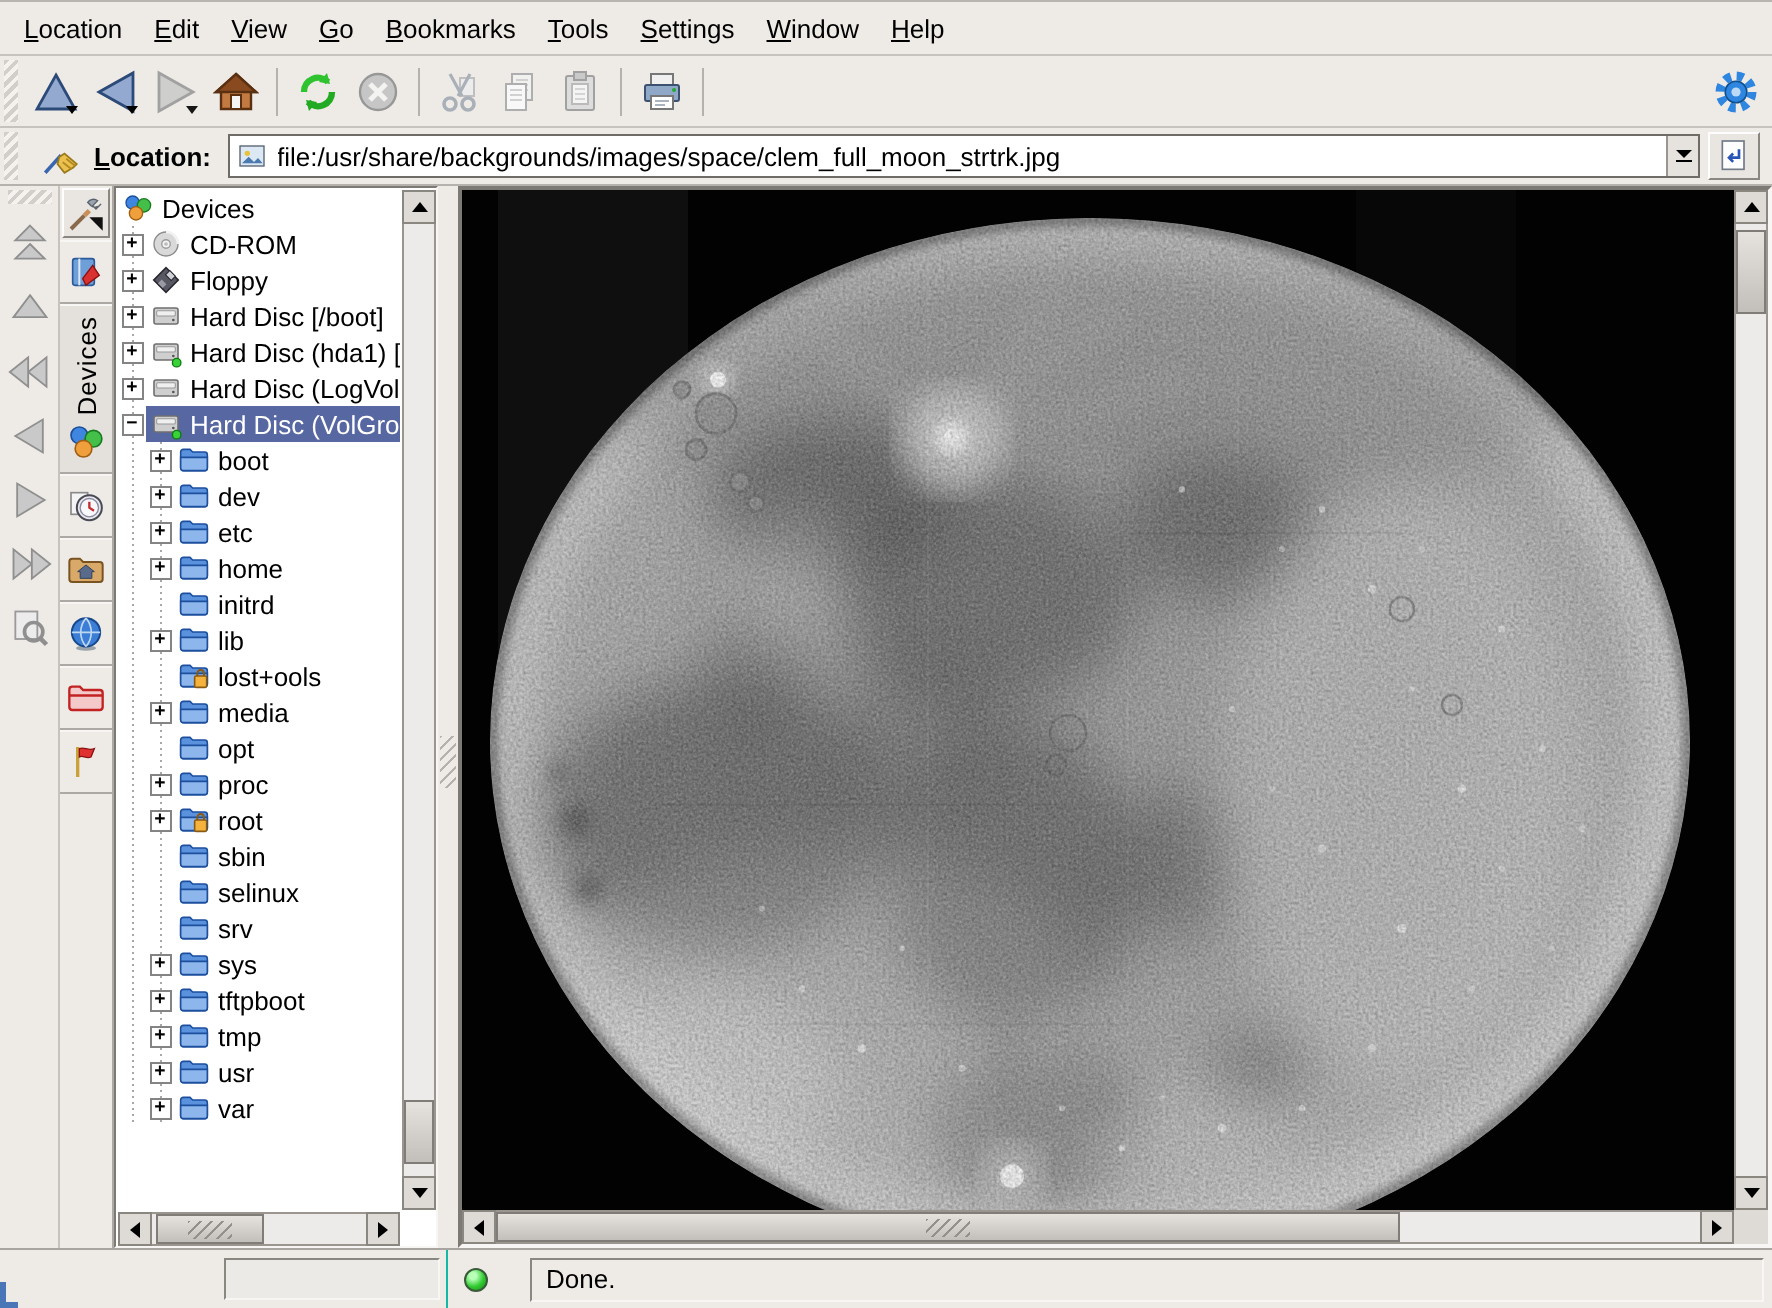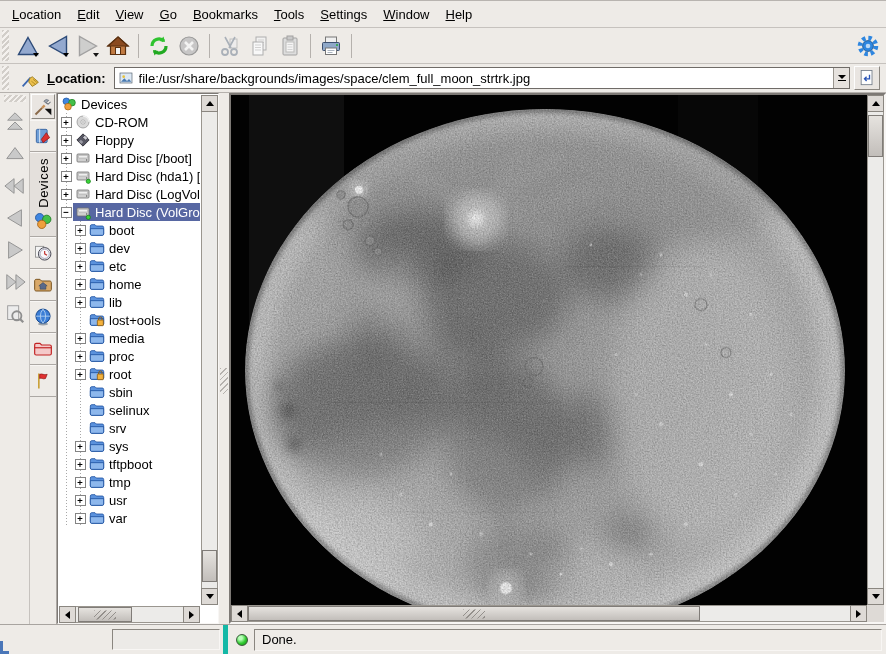--- a/index.html
+++ b/index.html
@@ -99,21 +99,21 @@
   .viewport{position:absolute;left:0;top:0;right:17px;bottom:17px;overflow:hidden;background:#000;}
   .viewport svg{width:100%;height:100%;display:block;}
   .mvscroll{position:absolute;right:0;top:0;bottom:17px;}
   .mhscroll{position:absolute;left:0;bottom:0;right:17px;}
   .scorner{position:absolute;right:0;bottom:0;width:17px;height:17px;background:#dedad6;}
   
   .statusbar{height:30px;flex:0 0 auto;border-top:1px solid #a8a4a0;display:flex;align-items:stretch;background:#eeebe7;}
   .sb-left{width:223px;flex:0 0 auto;position:relative;}
   .sb-progress{position:absolute;left:112px;right:3px;top:4px;bottom:4px;background:#eceae7;
     border:1px solid;border-color:#8a8680 #f8f6f4 #f8f6f4 #8a8680;}
-  .sb-main{flex:1;display:flex;align-items:center;gap:6px;padding:3px 4px 3px 8px;border-left:5px solid #14b8a6;text-align:right;}
+  .sb-main{flex:1;display:flex;align-items:center;gap:21px;padding:3px 4px 3px 8px;border-left:1px solid #14b8a6;text-align:right;}
   .led{width:12px;height:12px;border-radius:50%;flex:0 0 auto;border:1px solid #3a5a3a;
     background:radial-gradient(circle at 35% 30%,#b8ffb8 0 18%,#33cc33 55%,#0e8a0e 100%);}
   .sb-panel{flex:1;height:22px;display:flex;align-items:center;padding-left:7px;
     border:1px solid;border-color:#8a8680 #f8f6f4 #f8f6f4 #8a8680;background:#eeebe7;}
   .corner-grip{position:absolute;left:0;bottom:0;width:9px;height:13px;
     border-left:3px solid #4a76b8;border-bottom:3px solid #4a76b8;}
   .icn svg{display:block;}
 </style>
 </head>
 <body>
@@ -577,20 +577,33 @@
                 <svg viewBox="0 0 24 24">
                   <path d="M2 6c0-1.1.9-2 2-2h5l2 2h9c1.1 0 2 .9 2 2v10c0 1.1-.9 2-2 2H4c-1.1 0-2-.9-2-2Z" fill="#5b92dd" stroke="#1c4f9e" stroke-width="1.2"></path>
                   <path d="M2 10h20v8c0 1.1-.9 2-2 2H4c-1.1 0-2-.9-2-2Z" fill="#8db7ec" stroke="#1c4f9e" stroke-width="1.2"></path>
                 </svg>
               </span>
               <span class="tlabel">home</span>
             </span>
           </div>
           <div class="trow">
             <span class="guide"></span>
+            <span class="expc"></span>
+            <span class="titem">
+              <span class="icn">
+                <svg viewBox="0 0 24 24">
+                  <path d="M2 6c0-1.1.9-2 2-2h5l2 2h9c1.1 0 2 .9 2 2v10c0 1.1-.9 2-2 2H4c-1.1 0-2-.9-2-2Z" fill="#5b92dd" stroke="#1c4f9e" stroke-width="1.2"></path>
+                  <path d="M2 10h20v8c0 1.1-.9 2-2 2H4c-1.1 0-2-.9-2-2Z" fill="#8db7ec" stroke="#1c4f9e" stroke-width="1.2"></path>
+                </svg>
+              </span>
+              <span class="tlabel">initrd</span>
+            </span>
+          </div>
+          <div class="trow">
+            <span class="guide"></span>
             <span class="expc">
               <span class="exp">+</span>
             </span>
             <span class="titem">
               <span class="icn">
                 <svg viewBox="0 0 24 24">
                   <path d="M2 6c0-1.1.9-2 2-2h5l2 2h9c1.1 0 2 .9 2 2v10c0 1.1-.9 2-2 2H4c-1.1 0-2-.9-2-2Z" fill="#5b92dd" stroke="#1c4f9e" stroke-width="1.2"></path>
                   <path d="M2 10h20v8c0 1.1-.9 2-2 2H4c-1.1 0-2-.9-2-2Z" fill="#8db7ec" stroke="#1c4f9e" stroke-width="1.2"></path>
                 </svg>
               </span>
@@ -618,20 +631,33 @@
               <span class="exp">+</span>
             </span>
             <span class="titem">
               <span class="icn">
                 <svg viewBox="0 0 24 24">
                   <path d="M2 6c0-1.1.9-2 2-2h5l2 2h9c1.1 0 2 .9 2 2v10c0 1.1-.9 2-2 2H4c-1.1 0-2-.9-2-2Z" fill="#5b92dd" stroke="#1c4f9e" stroke-width="1.2"></path>
                   <path d="M2 10h20v8c0 1.1-.9 2-2 2H4c-1.1 0-2-.9-2-2Z" fill="#8db7ec" stroke="#1c4f9e" stroke-width="1.2"></path>
                 </svg>
               </span>
               <span class="tlabel">media</span>
+            </span>
+          </div>
+          <div class="trow">
+            <span class="guide"></span>
+            <span class="expc"></span>
+            <span class="titem">
+              <span class="icn">
+                <svg viewBox="0 0 24 24">
+                  <path d="M2 6c0-1.1.9-2 2-2h5l2 2h9c1.1 0 2 .9 2 2v10c0 1.1-.9 2-2 2H4c-1.1 0-2-.9-2-2Z" fill="#5b92dd" stroke="#1c4f9e" stroke-width="1.2"></path>
+                  <path d="M2 10h20v8c0 1.1-.9 2-2 2H4c-1.1 0-2-.9-2-2Z" fill="#8db7ec" stroke="#1c4f9e" stroke-width="1.2"></path>
+                </svg>
+              </span>
+              <span class="tlabel">opt</span>
             </span>
           </div>
           <div class="trow">
             <span class="guide"></span>
             <span class="expc">
               <span class="exp">+</span>
             </span>
             <span class="titem">
               <span class="icn">
                 <svg viewBox="0 0 24 24">

